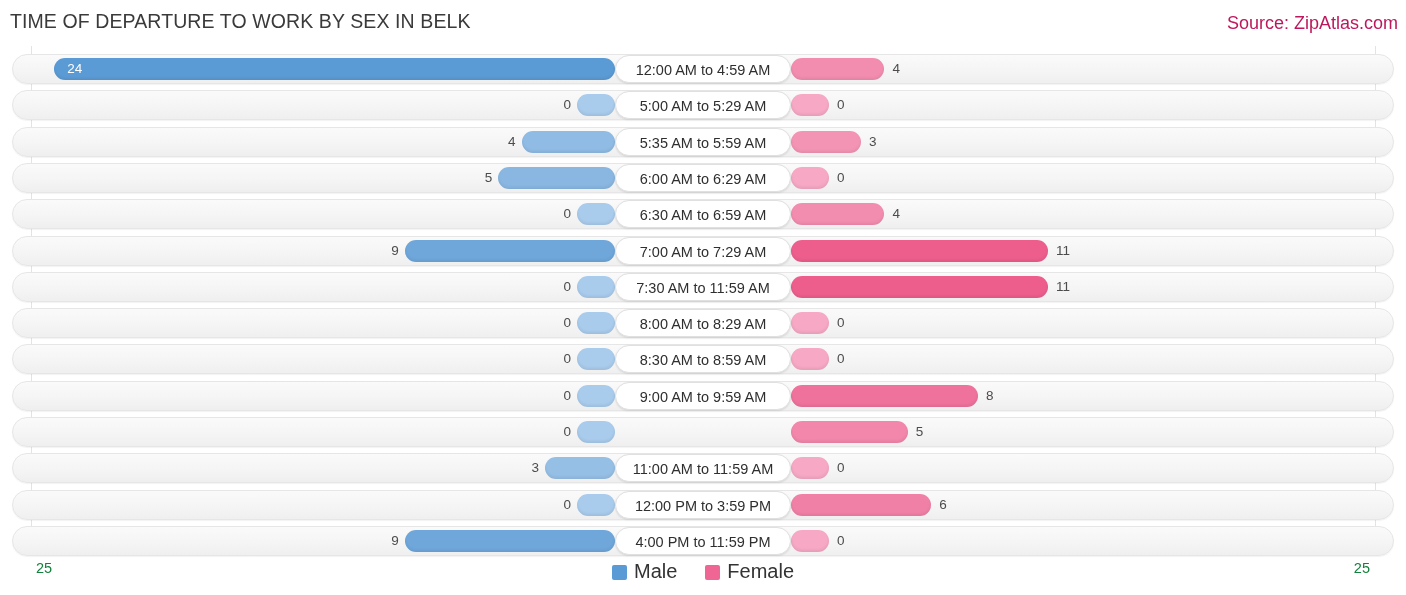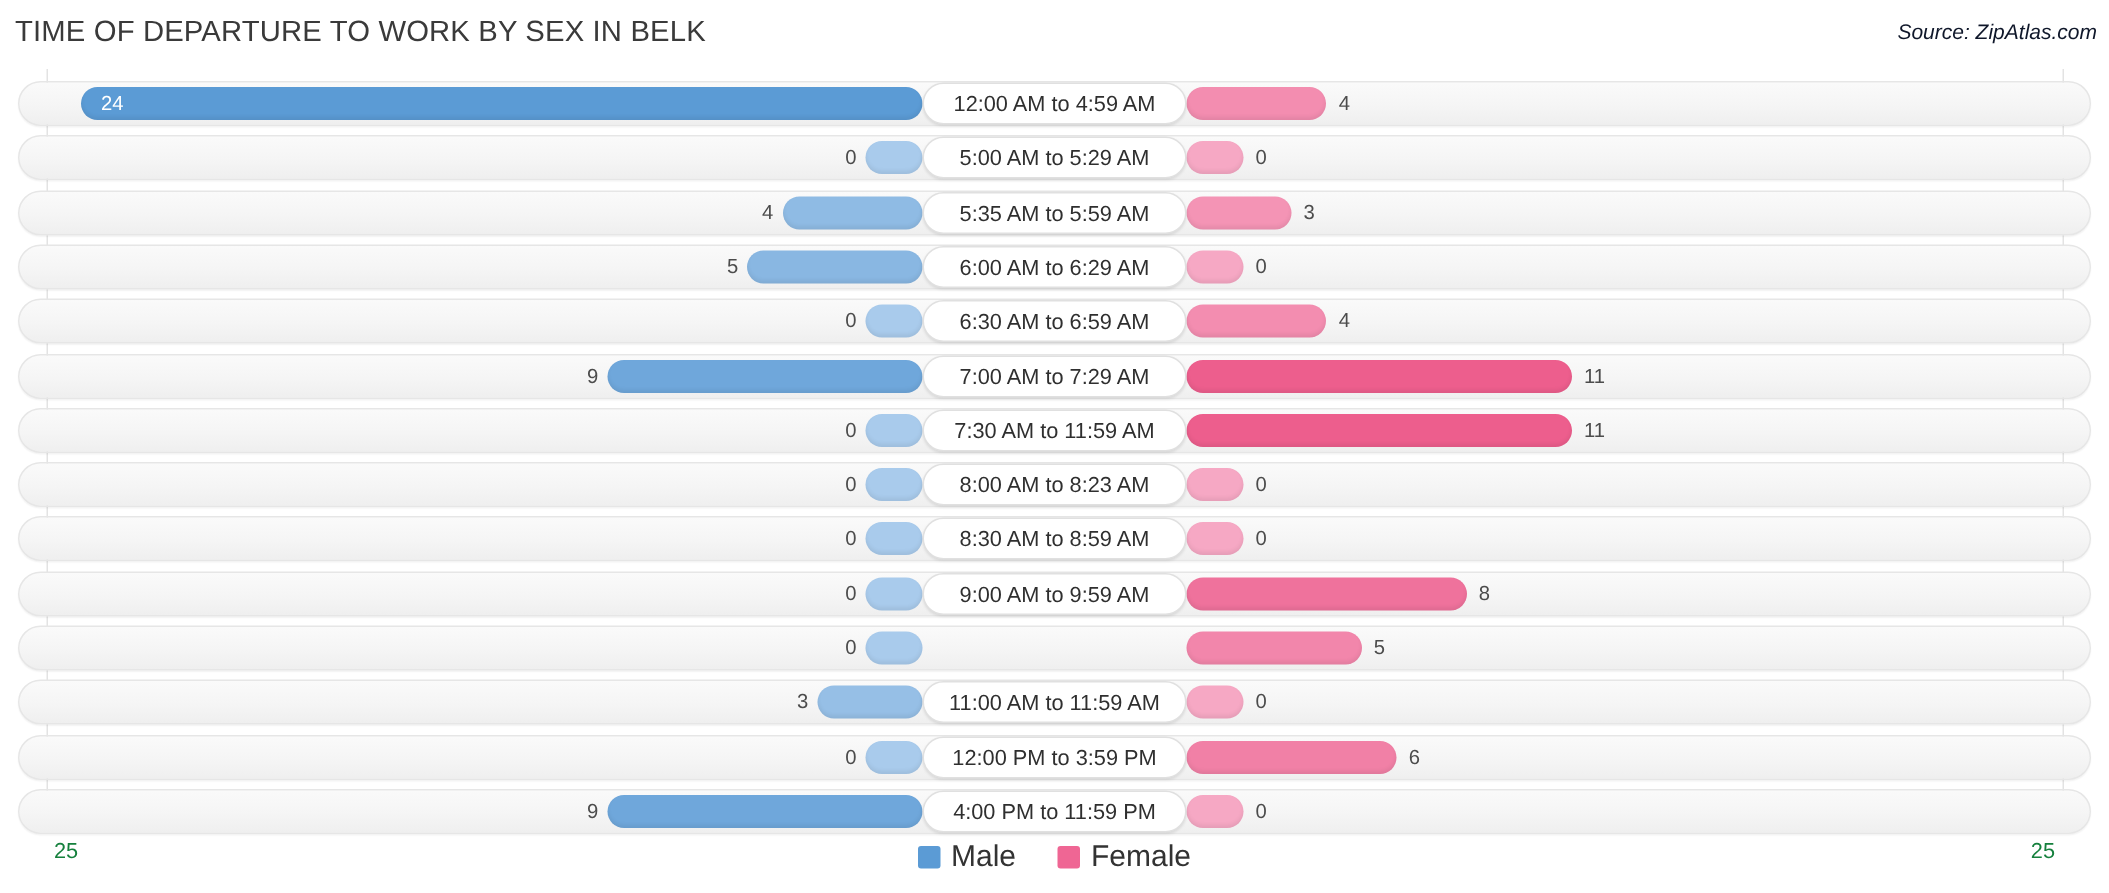--- a/index.html
+++ b/index.html
@@ -30,23 +30,22 @@
     top: 10px;
     font-size: 19.5px;
     letter-spacing: 0.1px;
     color: #3a3a3a;
     white-space: nowrap;
   }
   #source-label {
     position: absolute;
     right: 8px;
     top: 13px;
-    font-size: 14px;
-    font-style: italic;
-    color: #0f172a;
+    font-size: 18px;
+    color: #be185d;
     white-space: nowrap;
   }
 
   
   #plot {
     position: absolute;
     left: 0;
     top: 46px;
     width: 1406px;
     height: 505px;
@@ -240,21 +239,21 @@
         <div class="bar bar-male" style="width: 38px; background: rgb(169, 203, 236);"></div>
         <div class="bar-value bar-value-male" style="right: 823px;">0</div>
         <div class="center-label">7:30 AM to 11:59 AM</div>
         <div class="bar bar-female" style="width: 256.96px; background: rgb(237, 94, 141);"></div>
         <div class="bar-value bar-value-female" style="left: 1043.96px;">11</div>
       </div>
       <div class="row" style="top: 262.1px;">
         <div class="row-track"></div>
         <div class="bar bar-male" style="width: 38px; background: rgb(169, 203, 236);"></div>
         <div class="bar-value bar-value-male" style="right: 823px;">0</div>
-        <div class="center-label">8:00 AM to 8:23 AM</div>
+        <div class="center-label">8:00 AM to 8:29 AM</div>
         <div class="bar bar-female" style="width: 38px; background: rgb(246, 168, 196);"></div>
         <div class="bar-value bar-value-female" style="left: 825px;">0</div>
       </div>
       <div class="row" style="top: 298.4px;">
         <div class="row-track"></div>
         <div class="bar bar-male" style="width: 38px; background: rgb(169, 203, 236);"></div>
         <div class="bar-value bar-value-male" style="right: 823px;">0</div>
         <div class="center-label">8:30 AM to 8:59 AM</div>
         <div class="bar bar-female" style="width: 38px; background: rgb(246, 168, 196);"></div>
         <div class="bar-value bar-value-female" style="left: 825px;">0</div>

